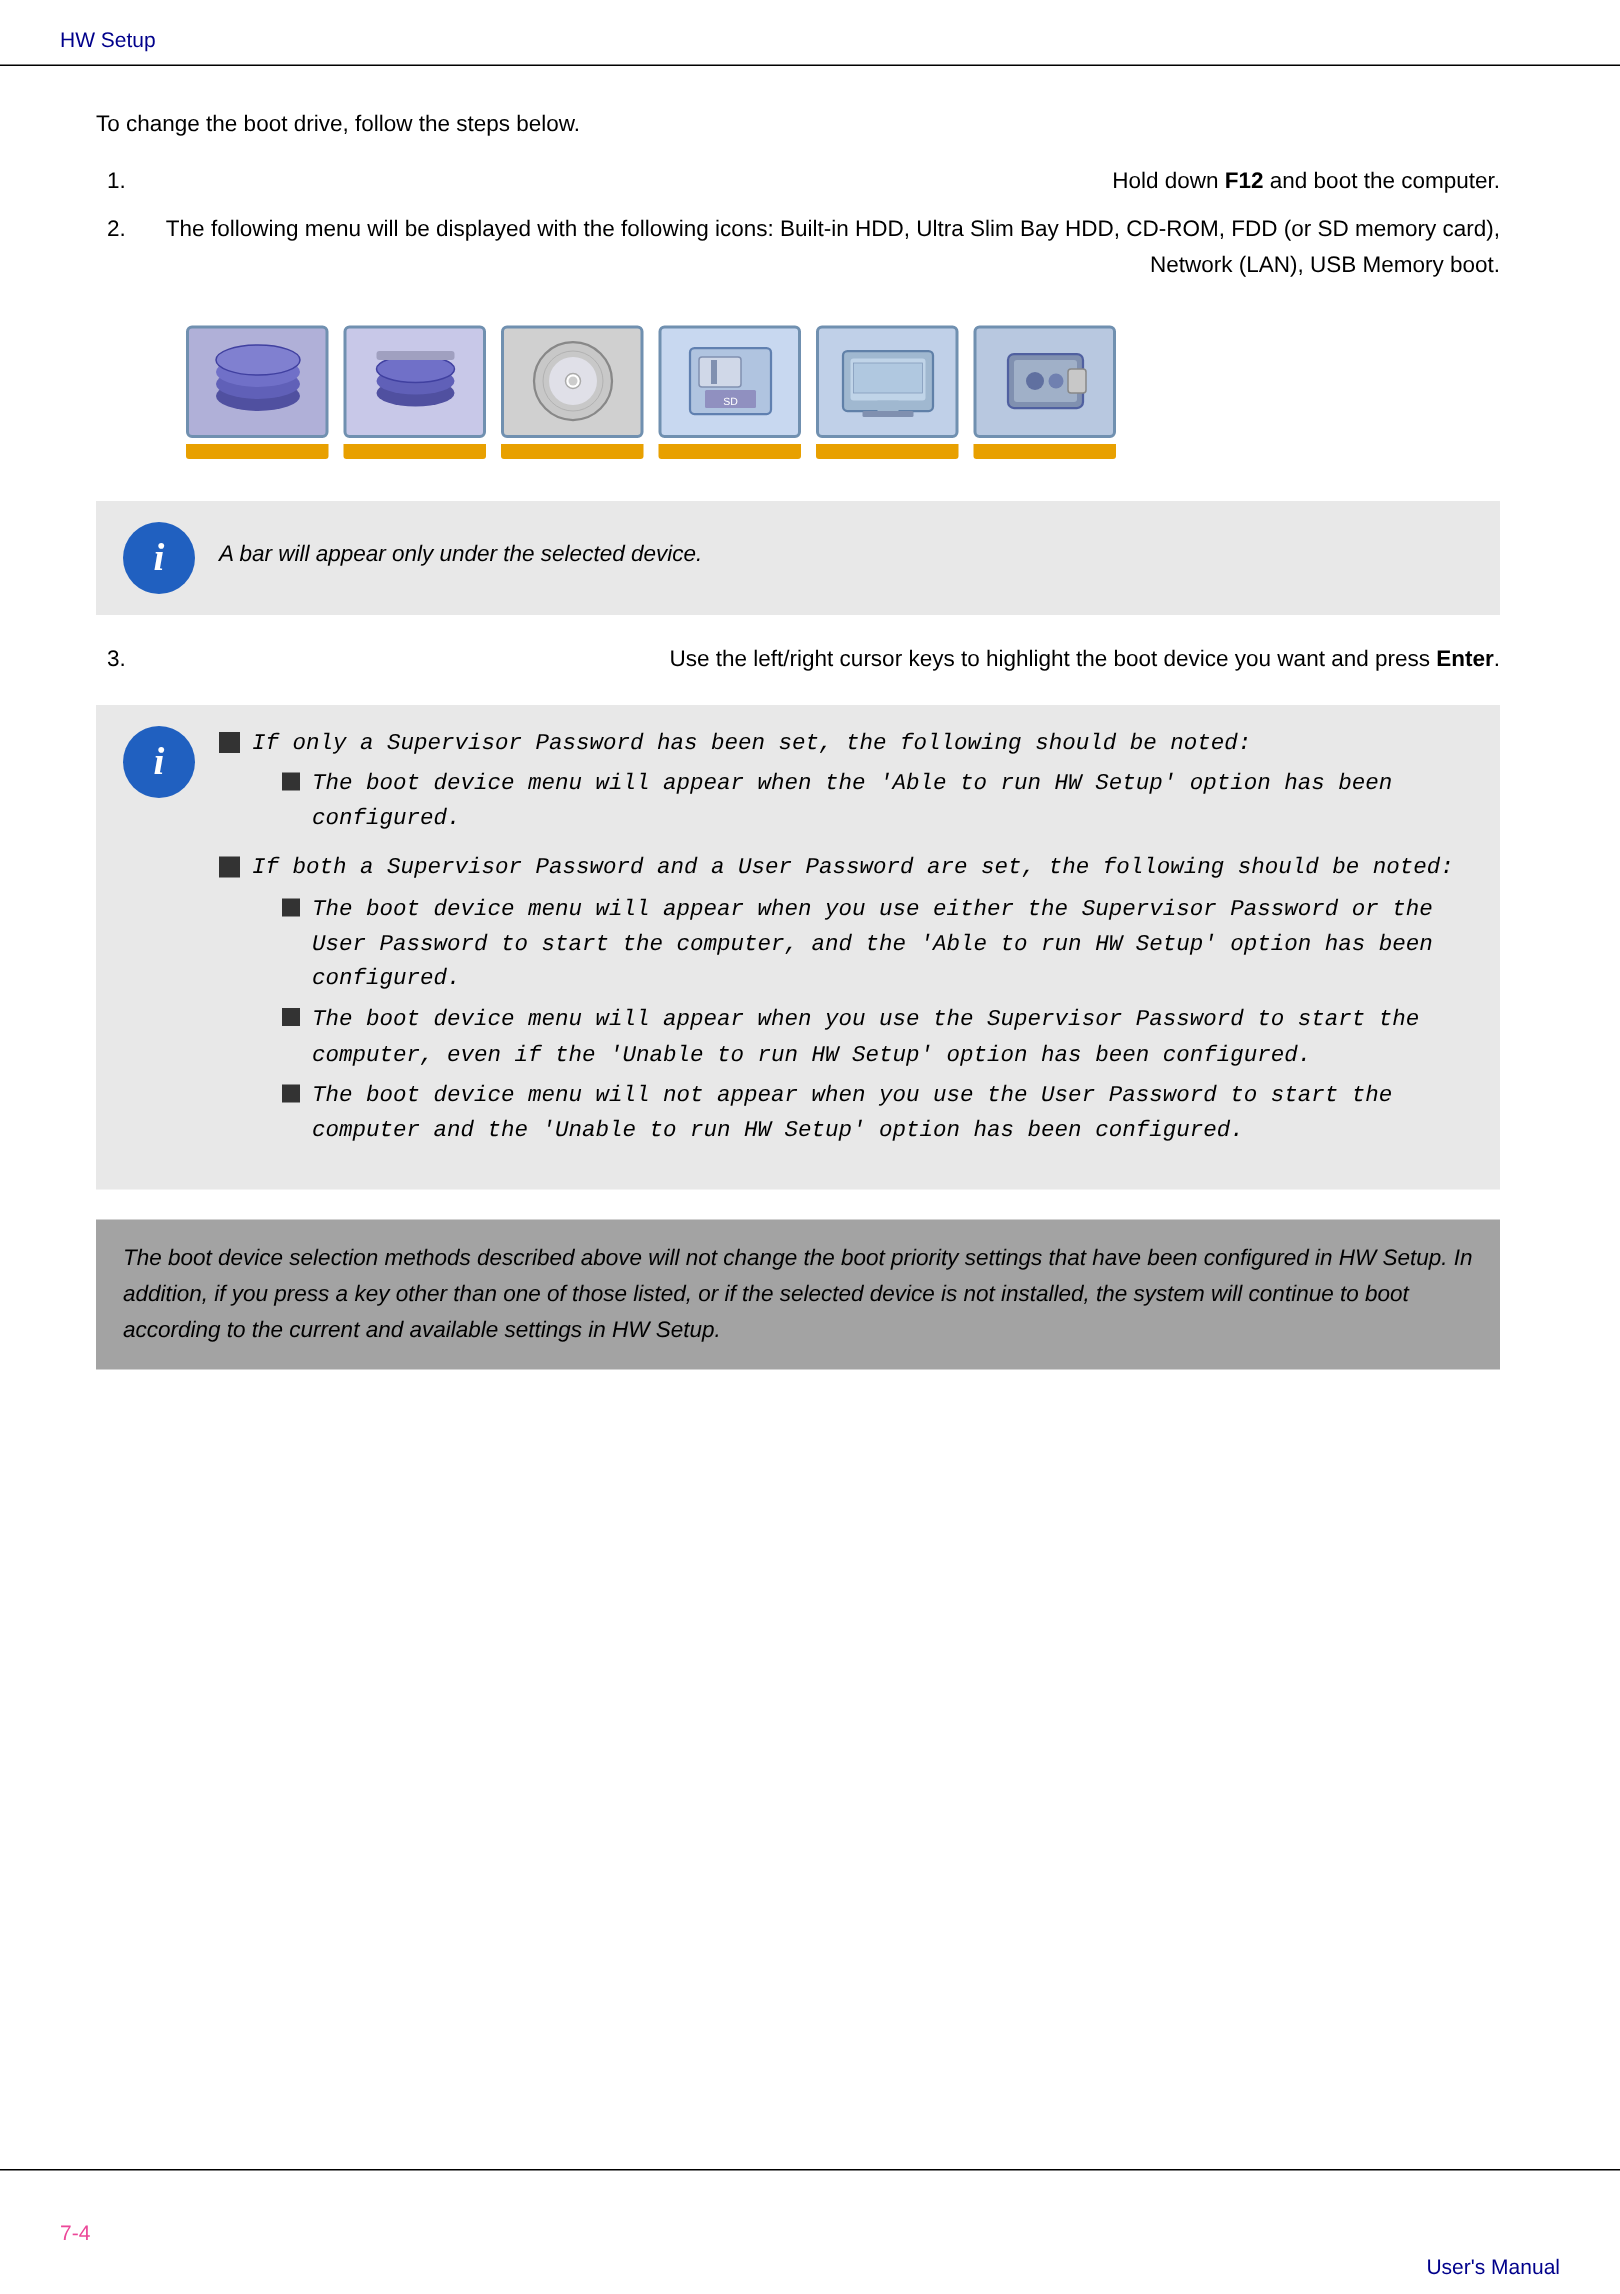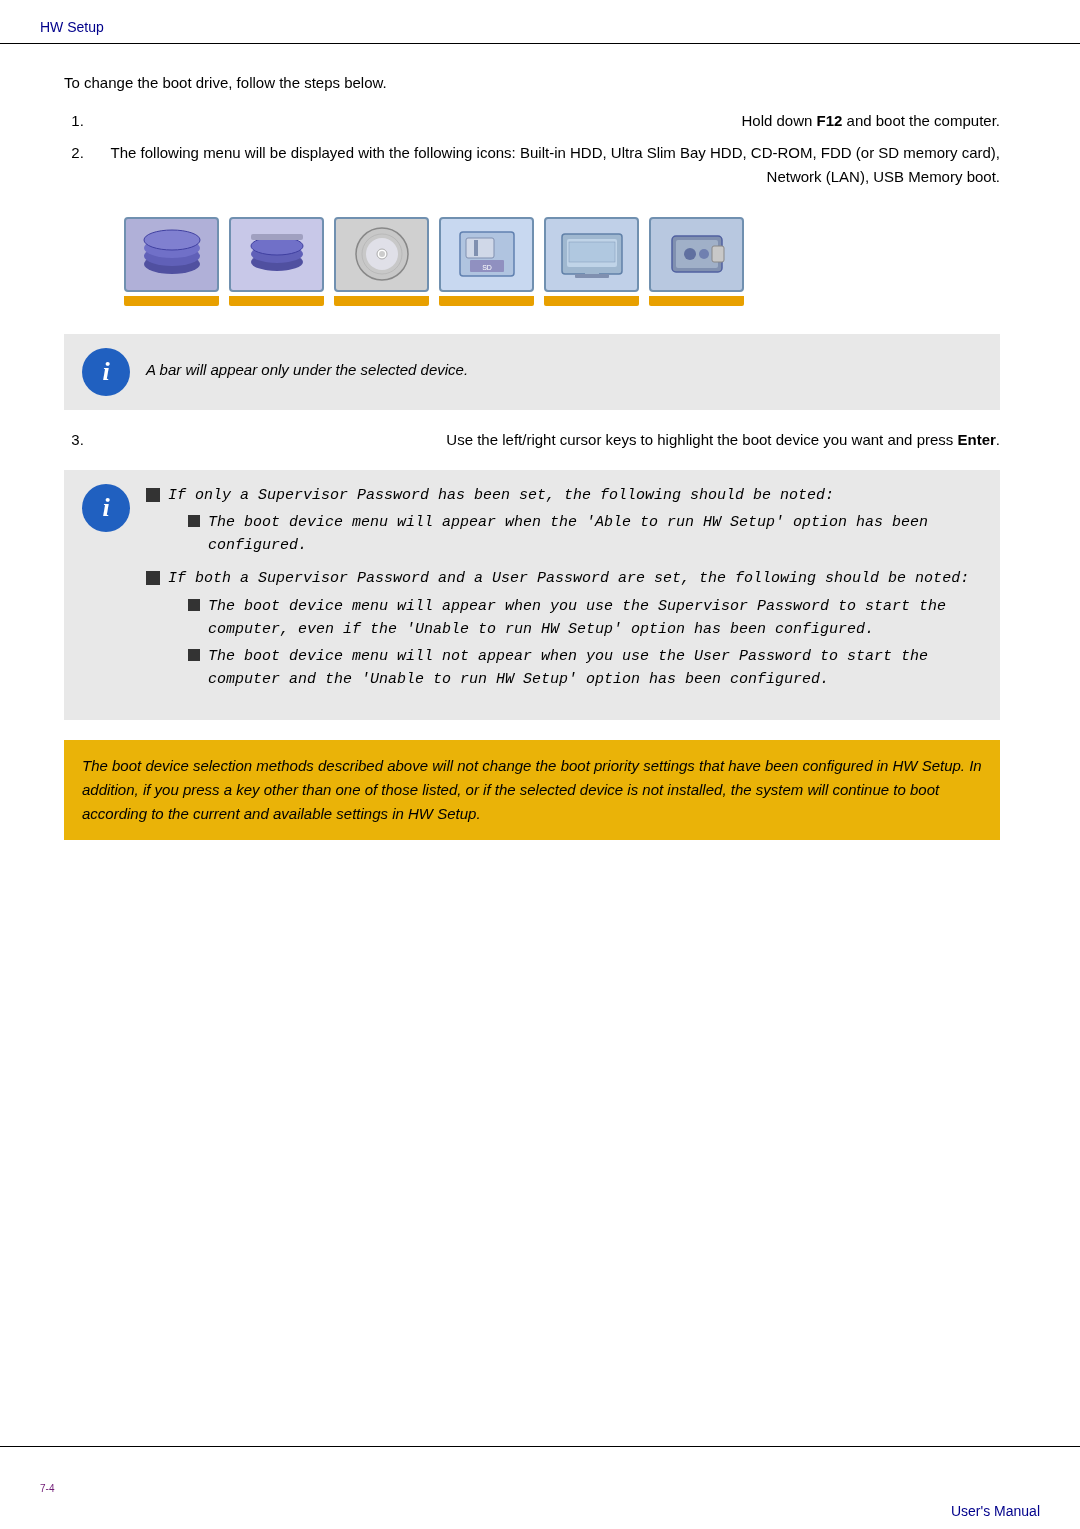--- a/index.html
+++ b/index.html
@@ -190,41 +190,41 @@
       background: #333;
       margin-top: 4px;
       flex-shrink: 0;
     }
 
     
     .final-para {
       font-style: italic;
       font-size: 15px;
       line-height: 1.6;
-      background: #eab308;
+      background: #a3a3a3;
       padding: 14px 18px;
       margin-bottom: 20px;
     }
 
     
     .page-footer {
       position: absolute;
       bottom: 0;
       left: 0;
       right: 0;
       border-top: 1px solid #000;
       display: flex;
       flex-direction: row;
       justify-content: space-between;
       align-items: center;
       padding: 10px 40px;
     }
     .footer-page {
-      font-size: 10px;
-      color: #701a75;
+      font-size: 14px;
+      color: #ec4899;
     }
     .footer-manual {
       font-size: 14px;
       color: #00008b;
       margin-top: 46px;
     }
 
     
     b { font-weight: bold; }
   </style>
@@ -358,20 +358,24 @@
           </span>
         </li>
 
         <li>
           <span class="bullet-sq"></span>
           <span>
             <em>If both a Supervisor Password and a User Password are set, the following should be noted:</em>
             <ul class="sub-list">
               <li>
                 <span class="bullet-sq"></span>
+                <span><em>The boot device menu will appear when you use either the Supervisor Password or the User Password to start the computer, and the 'Able to run HW Setup' option has been configured.</em></span>
+              </li>
+              <li>
+                <span class="bullet-sq"></span>
                 <span><em>The boot device menu will appear when you use the Supervisor Password to start the computer, even if the 'Unable to run HW Setup' option has been configured.</em></span>
               </li>
               <li>
                 <span class="bullet-sq"></span>
                 <span><em>The boot device menu will not appear when you use the User Password to start the computer and the 'Unable to run HW Setup' option has been configured.</em></span>
               </li>
             </ul>
           </span>
         </li>
 

